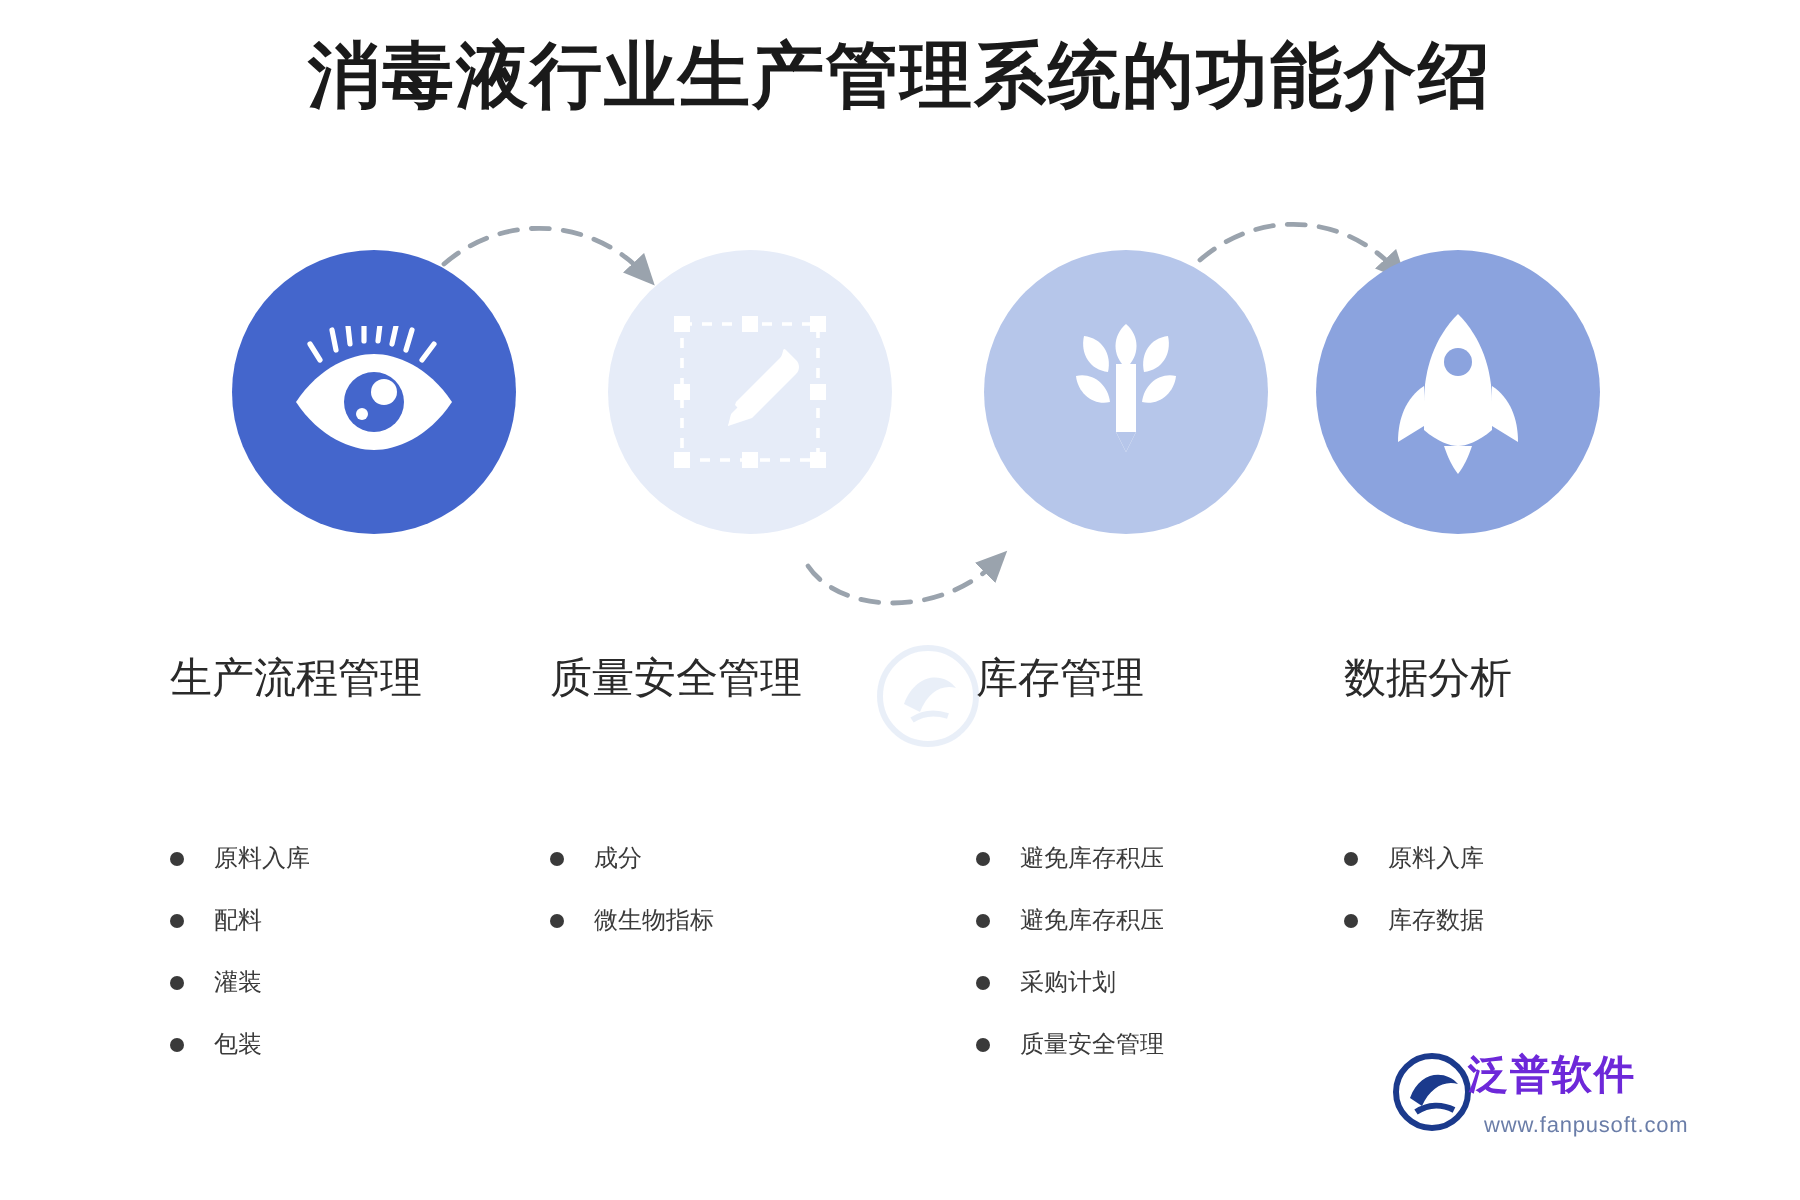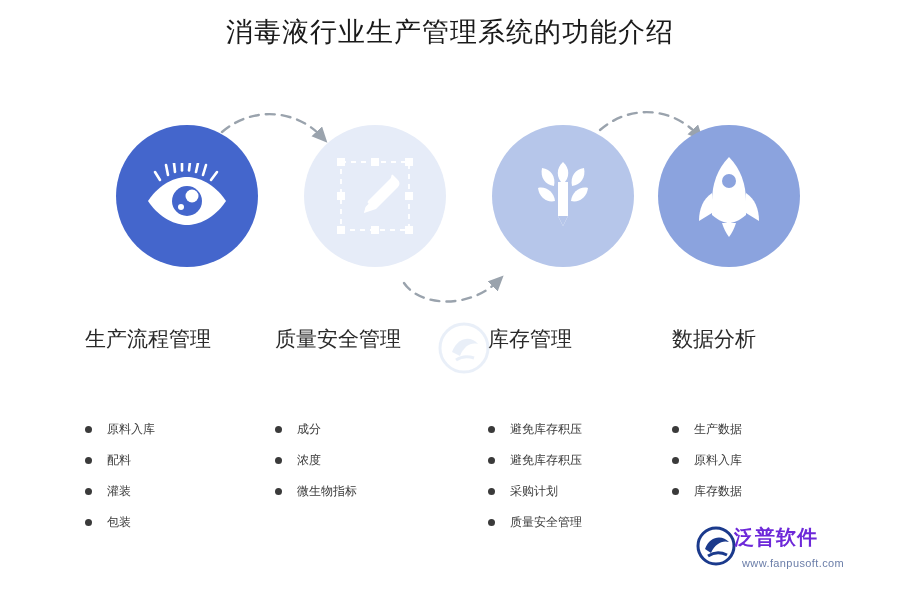--- a/index.html
+++ b/index.html
@@ -14,22 +14,22 @@
     overflow: hidden;
     position: relative;
   }
 
   #page-title {
     position: absolute;
     top: 14px;
     left: 0;
     width: 900px;
     text-align: center;
-    font-size: 27px;
-    font-weight: normal;
+    font-size: 36px;
+    font-weight: bold;
     color: #1a1a1a;
     letter-spacing: 1px;
   }
 
   
   .circles {
     position: absolute;
     top: 125px;
     left: 0;
     width: 900px;
@@ -254,39 +254,37 @@
       <li>配料</li>
       <li>灌装</li>
       <li>包装</li>
     </ul>
   </div>
 
   <div class="col col1">
     <div class="col-title">质量安全管理</div>
     <ul class="bullets">
       <li>成分</li>
-      <li>浓度</li>
       <li>微生物指标</li>
     </ul>
   </div>
 
   <div class="col col2">
     <div class="col-title">库存管理</div>
     <ul class="bullets">
       <li>避免库存积压</li>
       <li>避免库存积压</li>
       <li>采购计划</li>
       <li>质量安全管理</li>
     </ul>
   </div>
 
   <div class="col col3">
     <div class="col-title">数据分析</div>
     <ul class="bullets">
-      <li>生产数据</li>
       <li>原料入库</li>
       <li>库存数据</li>
     </ul>
   </div>
 
 </div>
 
 <div id="logo">
   <svg id="logo-mark" width="40" height="40" viewBox="0 0 40 40">
     <circle cx="20" cy="20" r="18" fill="none" stroke="#1b3a8c" stroke-width="3"></circle>

